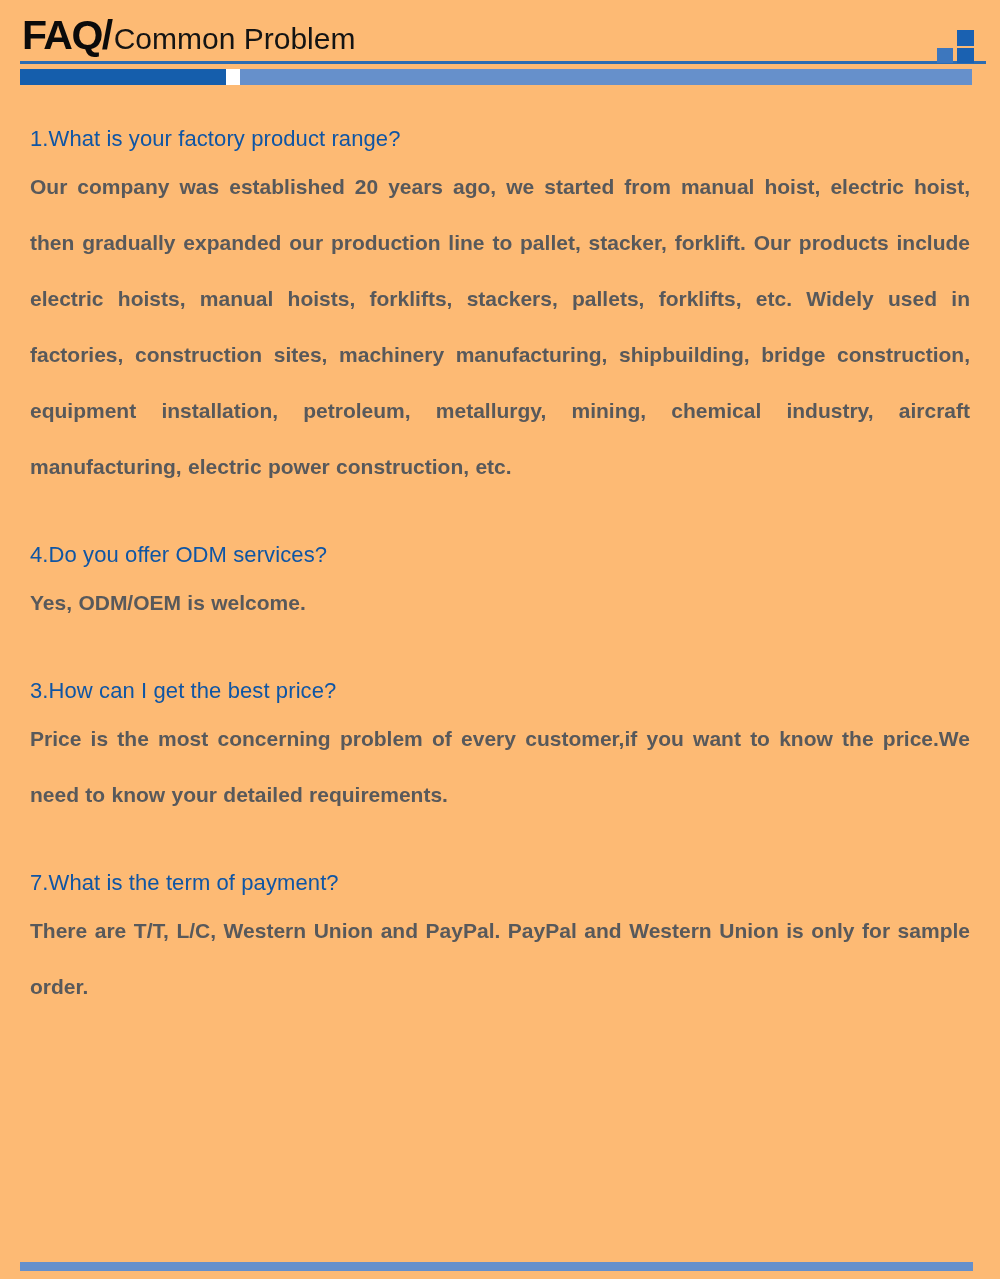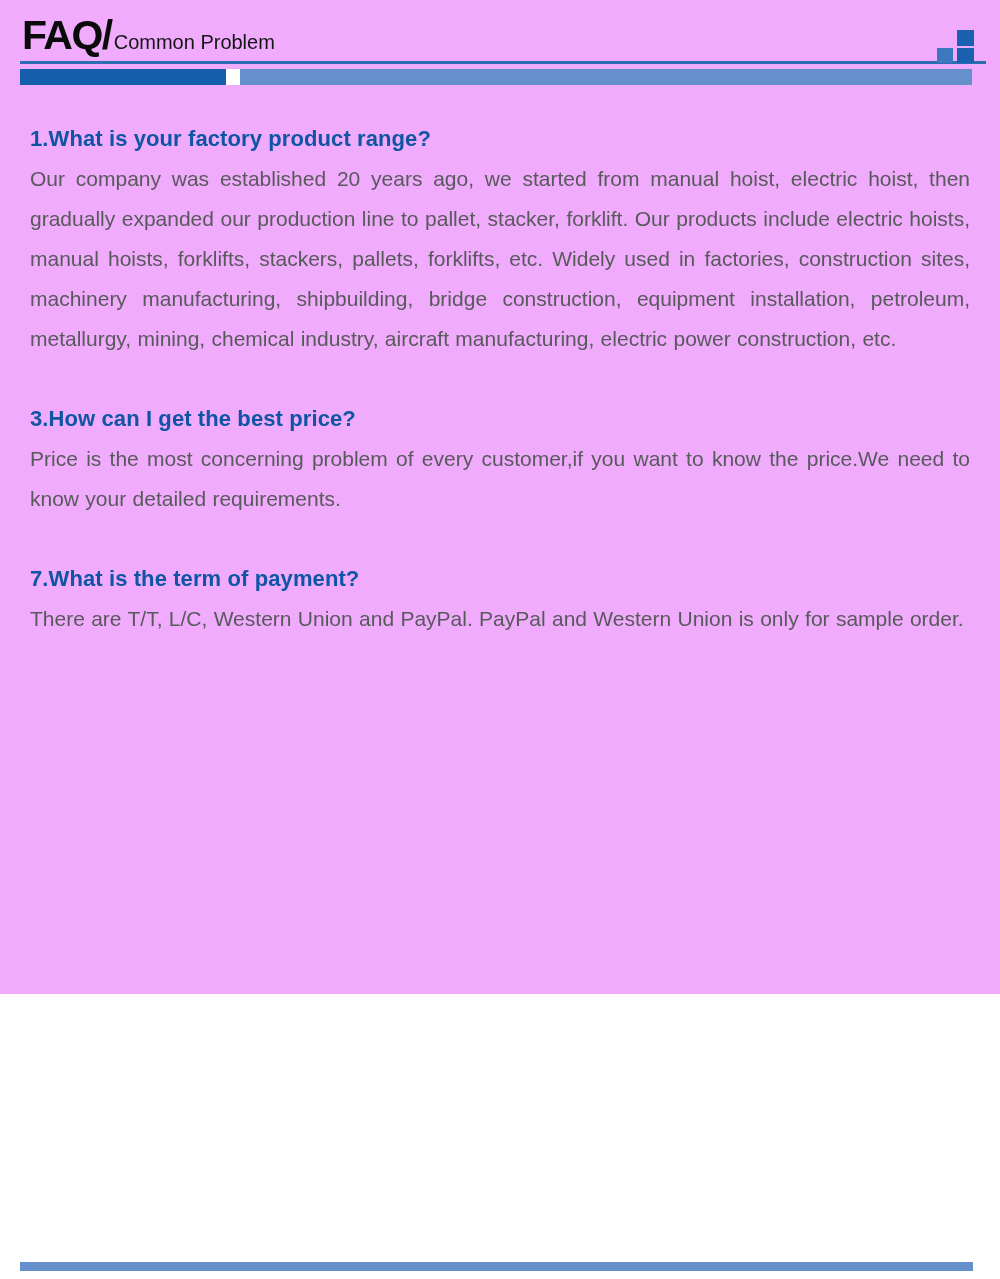--- a/index.html
+++ b/index.html
@@ -13,31 +13,31 @@
     --square-dark:#1A61B1;
   }
   *{box-sizing:border-box;}
   html,body{margin:0;padding:0;}
   body{
     width:1000px;height:1279px;
     background:#ffffff;
     font-family:"Liberation Sans", sans-serif;
     overflow:hidden;
   }
-  .page{position:relative;width:1000px;height:994px;background:#f0abfc;}
+  .page{position:relative;width:1000px;height:1279px;background:#fdba74;}
 
   
   header{position:relative;padding:12px 0 0 22px;}
   .title-row{display:flex;align-items:baseline;white-space:nowrap;}
   .title-faq{
     font-size:41px;font-weight:900;letter-spacing:-1.5px;
     color:var(--title-black);line-height:46px;
   }
   .title-sub{
-    font-size:20px;font-weight:400;color:#141414;
+    font-size:30px;font-weight:400;color:#141414;
     margin-left:2px;letter-spacing:0;
   }
   .underline{
     margin-left:-2px;margin-top:3px;
     width:966px;height:3px;background:var(--underline);
   }
   .bars{display:flex;margin-left:-2px;margin-top:5px;}
   .bar-dark{width:206px;height:16px;background:var(--dark-bar);}
   .bar-gap{width:14px;height:16px;background:#fff;}
   .bar-light{width:732px;height:16px;background:var(--light-bar);}
@@ -45,27 +45,27 @@
   .squares{position:absolute;left:937px;top:30px;width:37px;height:33px;}
   .sq{position:absolute;display:block;}
   .sq-top-right{left:20px;top:0;width:17px;height:16px;background:var(--square-dark);}
   .sq-bottom-right{left:20px;top:18px;width:17px;height:15px;background:var(--square-dark);}
   .sq-left{left:0;top:18px;width:16px;height:15px;background:var(--square-light);}
 
   
   main{margin:34px 30px 0 30px;width:940px;}
   .faq-item{margin:0 0 40px 0;}
   .faq-item h2{
-    margin:0;font-size:22px;font-weight:700;
+    margin:0;font-size:22px;font-weight:400;
     color:var(--heading-blue);line-height:40px;
     letter-spacing:0.1px;
   }
   .faq-item p{
-    margin:0;font-size:21px;font-weight:400;
-    color:var(--body-gray);line-height:40px;
+    margin:0;font-size:21px;font-weight:700;
+    color:var(--body-gray);line-height:56px;
     text-align:justify;text-align-last:left;
     word-spacing:0.5px;
   }
 
   
   .bottom-bar{
     position:absolute;left:20px;top:1262px;
     width:953px;height:9px;background:var(--light-bar);
   }
 </style>
@@ -94,20 +94,24 @@
       <div class="bar-light"></div>
     </div>
   </header>
 
   <main>
     <section class="faq-item">
       <h2>1.What is your factory product range?</h2>
       <p>Our company was established 20 years ago, we started from manual hoist, electric hoist, then gradually expanded our production line to pallet, stacker, forklift. Our products include electric hoists, manual hoists, forklifts, stackers, pallets, forklifts, etc. Widely used in factories, construction sites, machinery manufacturing, shipbuilding, bridge construction, equipment installation, petroleum, metallurgy, mining, chemical industry, aircraft manufacturing, electric power construction, etc.</p>
     </section>
     <section class="faq-item">
+      <h2>4.Do you offer ODM services?</h2>
+      <p>Yes, ODM/OEM is welcome.</p>
+    </section>
+    <section class="faq-item">
       <h2>3.How can I get the best price?</h2>
       <p>Price is the most concerning problem of every customer,if you want to know the price.We need to know your detailed requirements.</p>
     </section>
     <section class="faq-item">
       <h2>7.What is the term of payment?</h2>
       <p>There are T/T, L/C, Western Union and PayPal. PayPal and Western Union is only for sample order.</p>
     </section>
   </main>
 
   <div class="bottom-bar"></div>

